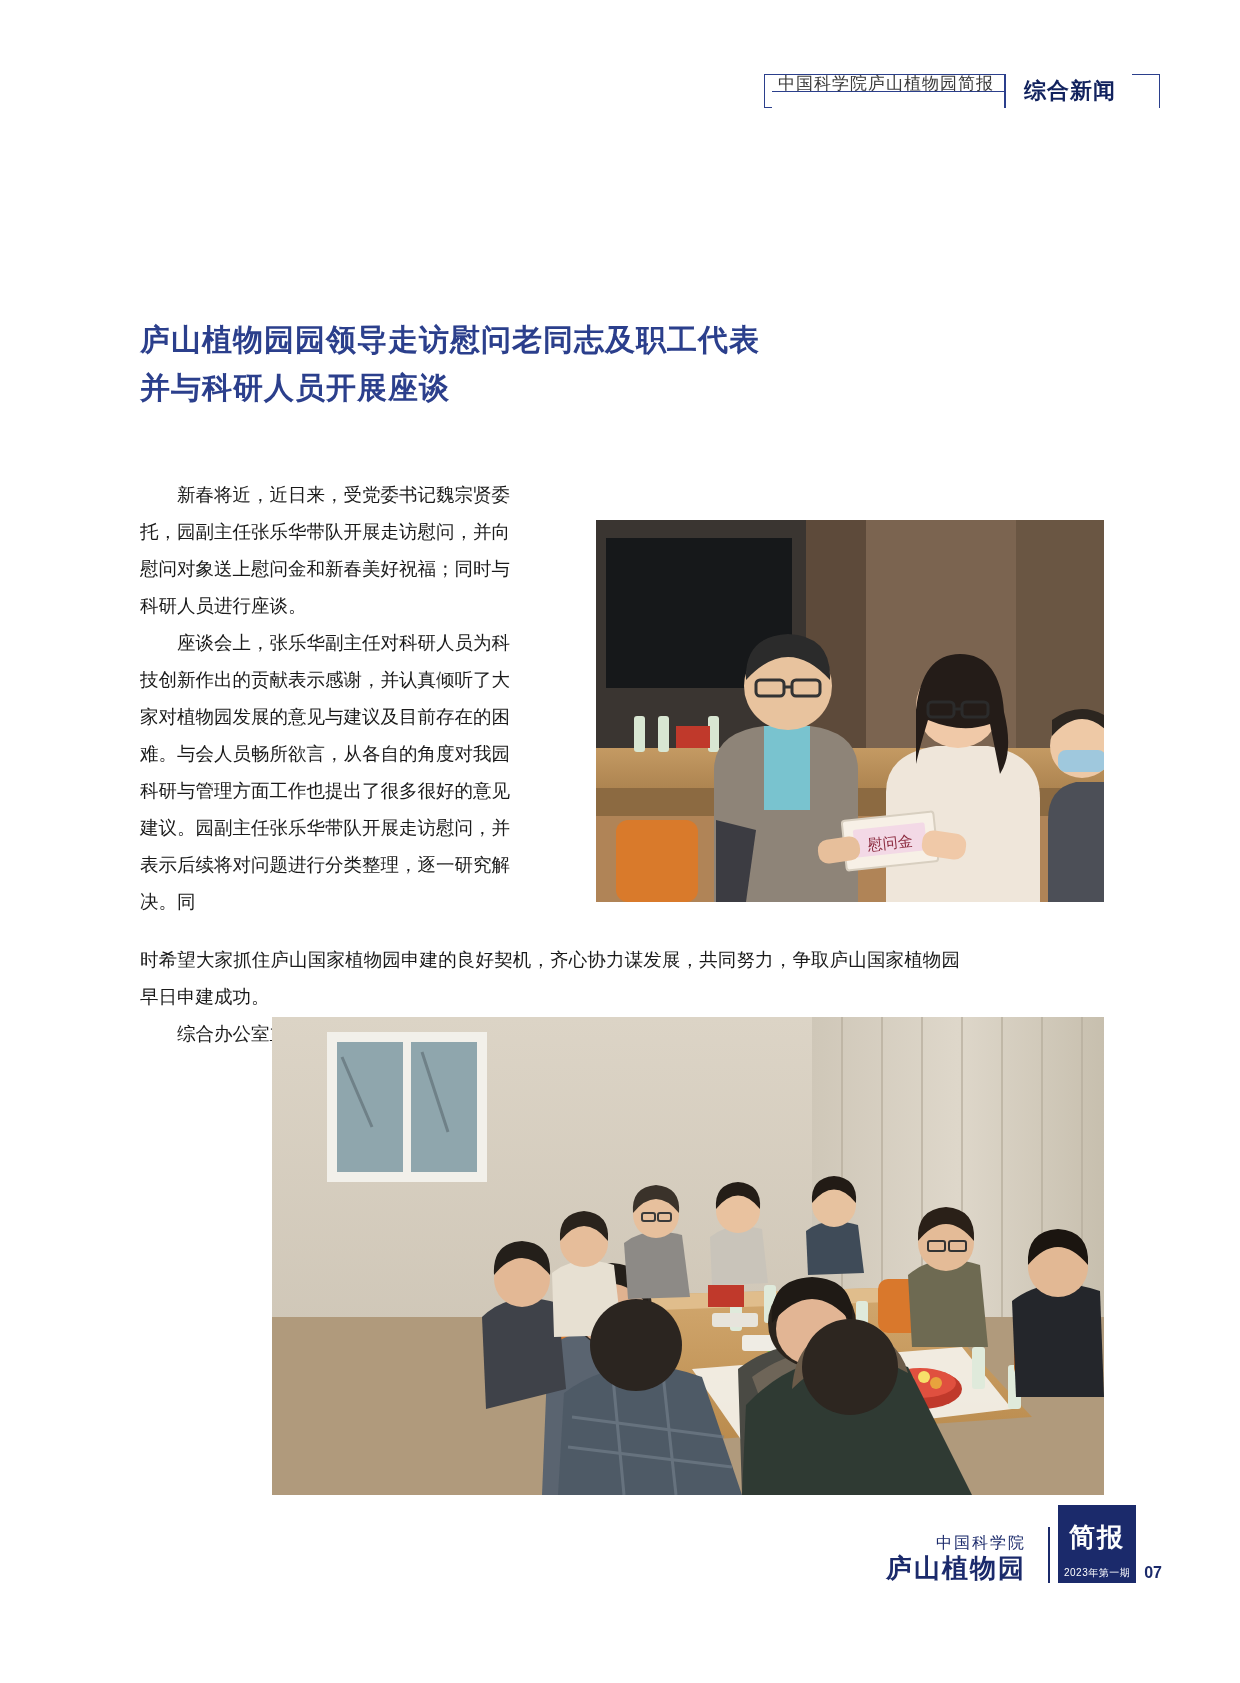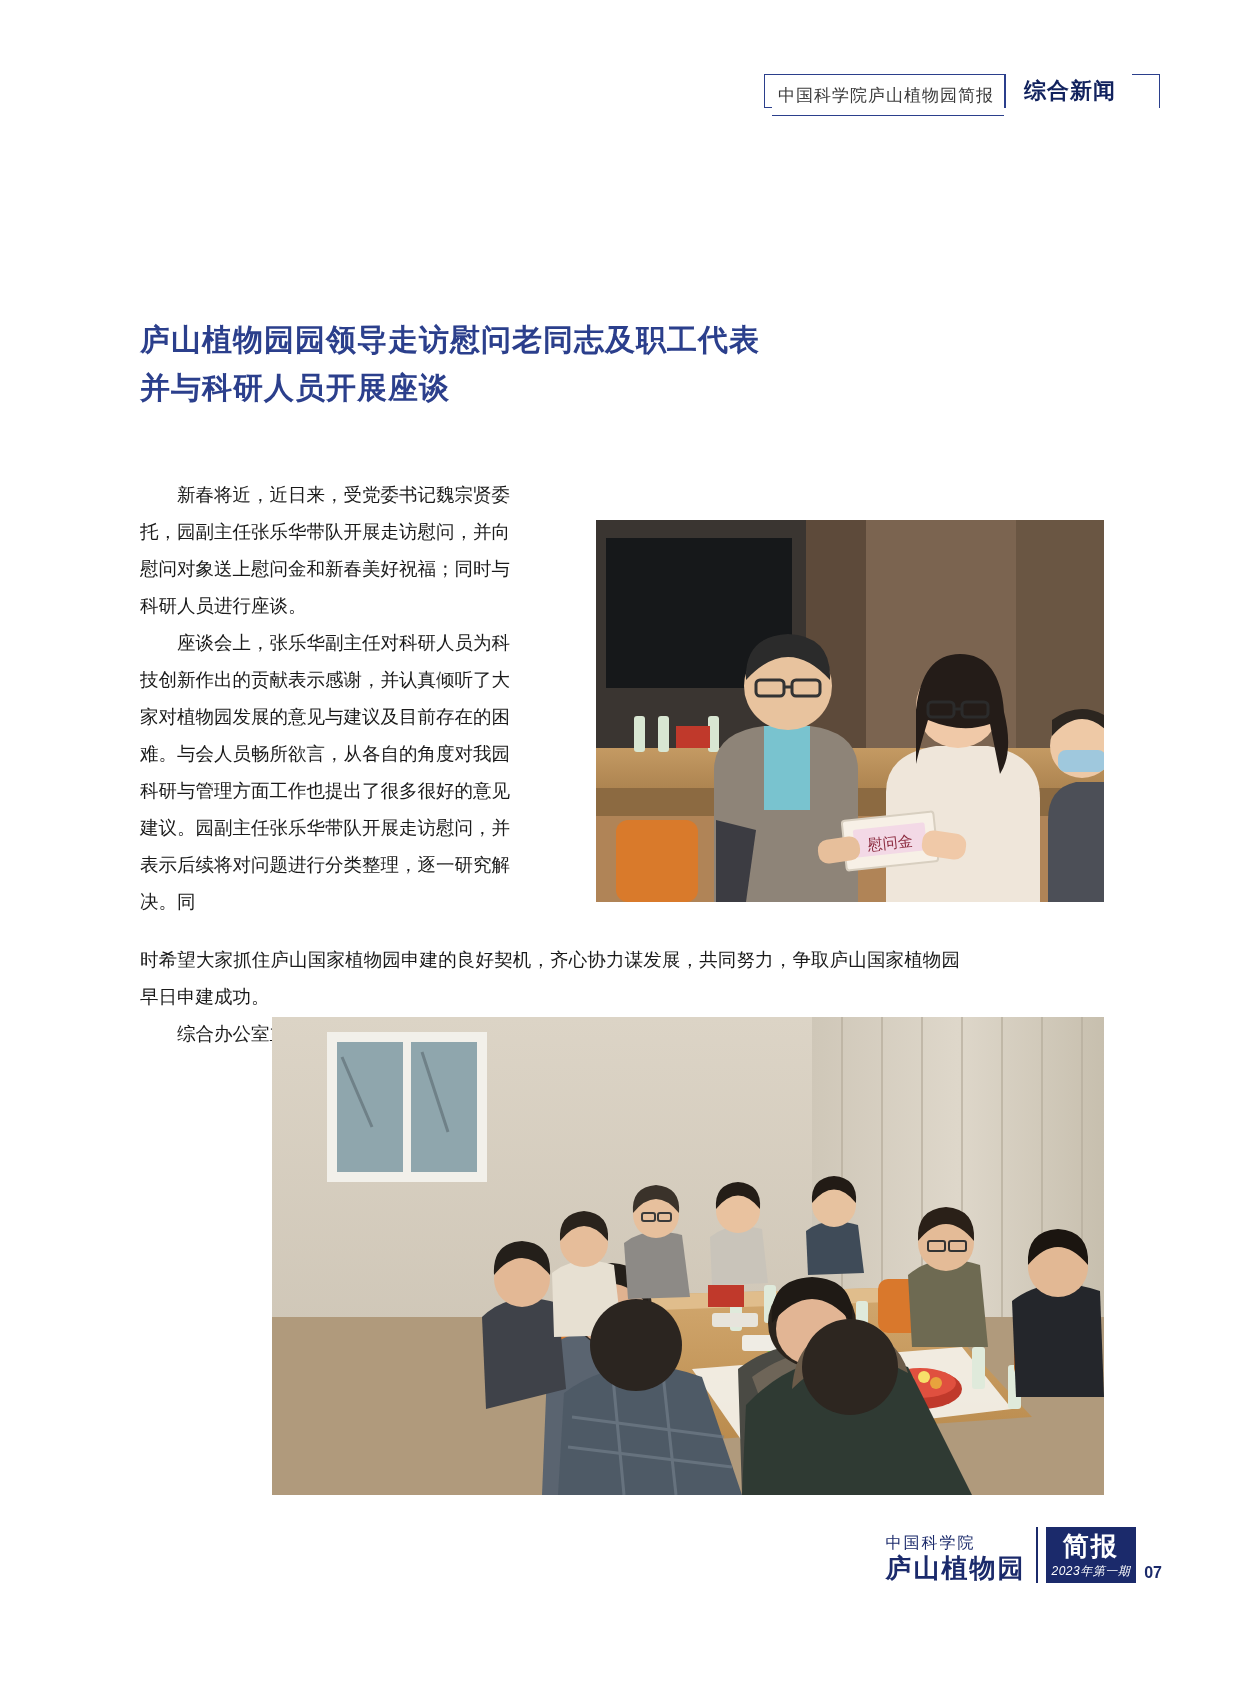--- a/index.html
+++ b/index.html
@@ -35,21 +35,21 @@
   .header-kicker {
     font-size: 17px;
     color: #3a3a3a;
     letter-spacing: 1px;
     padding: 0 10px 0 6px;
     display: flex;
     align-items: center;
     border-top: 1px solid #2b3f8c;
     border-bottom: 1px solid #2b3f8c;
     box-sizing: border-box;
-    height: 42px;
+    height: 18px;
   }
   .header-divider {
     width: 2px;
     background: #2b3f8c;
     height: 34px;
   }
   .header-section {
     font-size: 22px;
     font-weight: bold;
     color: #11225e;
@@ -131,21 +131,22 @@
 
   
   .footer-logo {
     position: absolute;
     right: 78px;
     bottom: 100px;
     display: flex;
     align-items: flex-end;
   }
   .fl-left {
-    padding-right: 10px;
+    text-align: right;
+    padding-right: 22px;
     line-height: 1.1;
   }
   .fl-cas {
     font-size: 16px;
     color: #1b2a6b;
     letter-spacing: 2px;
   }
   .fl-name {
     font-size: 26px;
     font-weight: bold;
@@ -155,35 +156,34 @@
   }
   .fl-bar {
     width: 2px;
     background: #1b2a6b;
     height: 56px;
     margin-right: 8px;
   }
   .fl-mid {
     background: #1b2a6b;
     color: #fff;
-    padding: 5px 6px 3px 6px;
+    padding: 18px 6px 3px 6px;
     text-align: center;
     margin-right: 8px;
   }
   .fl-jianbao {
     font-size: 26px;
     font-weight: bold;
     letter-spacing: 2px;
     line-height: 1.1;
   }
   .fl-issue {
-    font-size: 12px;
+    font-size: 10px;
     letter-spacing: 0.5px;
-    margin-top: 2px;
-    font-style: italic;
+    margin-top: 14px;
   }
   .fl-page {
     font-size: 16px;
     font-weight: bold;
     color: #1b2a6b;
     line-height: 1;
     padding-bottom: 2px;
   }
 </style>
 </head>

